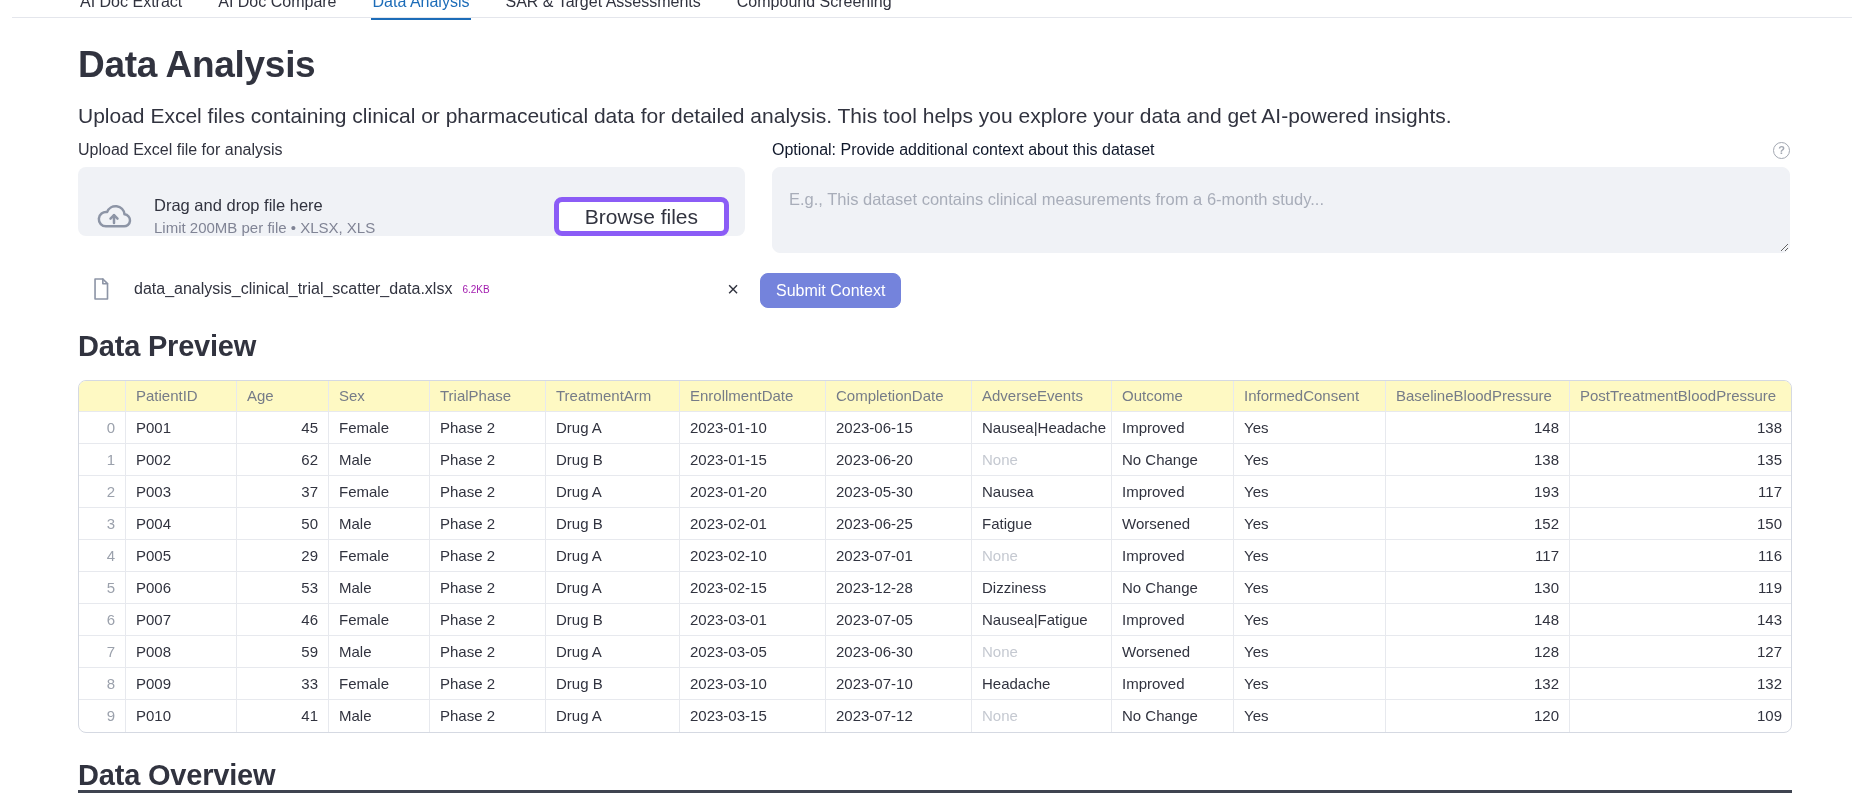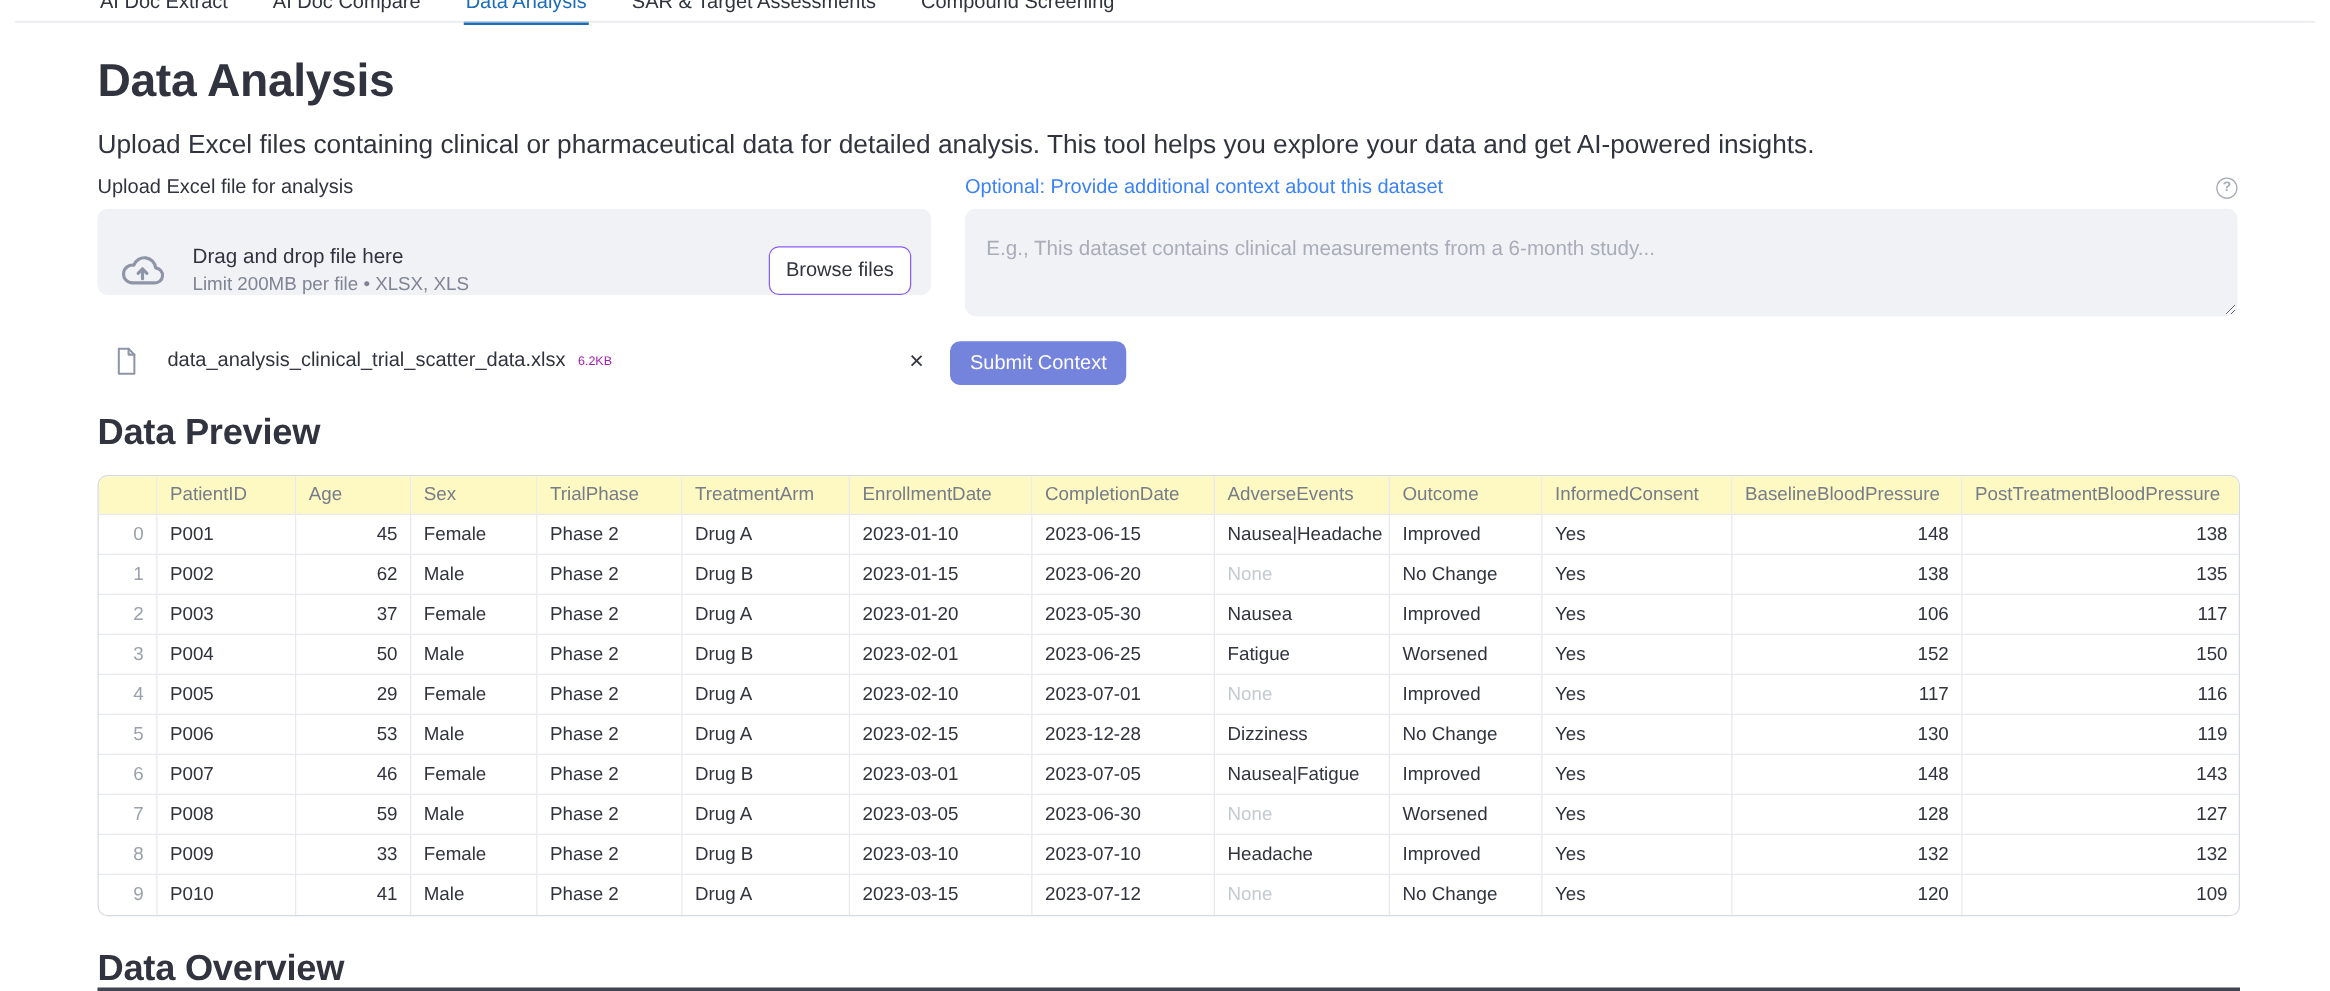--- a/index.html
+++ b/index.html
@@ -24,35 +24,35 @@
   .upload-label { position:absolute; left:78px; top:141px; font-size:16px; color:#31333f; }
   .dropzone {
     position:absolute; left:78px; top:167px; width:667px; height:69px;
     background:var(--bg2); border-radius:8px;
     display:flex; align-items:flex-end; padding:0 16px; cursor:pointer;
   }
   .dz-texts { margin-left:20px; flex:1; }
   .dz-title { font-size:16.5px; color:#31333f; margin-bottom:4px; }
   .dz-hint { font-size:15px; color:var(--muted); }
   .browse {
-    font-family:inherit; font-size:16px; color:#31333f;
-    background:#ffffff; border:1px solid #8b5cf6; border-radius:8px;
-    height:39px; padding:0 13px; cursor:pointer;
+    font-family:inherit; font-size:21px; color:#31333f;
+    background:#ffffff; border:5px solid #8b5cf6; border-radius:8px;
+    height:39px; padding:0 26px; cursor:pointer;
   }
   .filerow { position:absolute; left:88px; top:248px; width:657px; height:34px; display:flex; align-items:center;margin-top:24px; }
   .fname { margin-left:20px; font-size:16px; color:#31333f; }
   .fsize { margin-left:10px; font-size:10px; color:#a21caf;text-align:center; }
   .fclose {
     margin-left:auto; margin-right:6px; background:none; border:none; cursor:pointer;
     font-size:20px; line-height:20px; color:#31333f; font-family:inherit;
   }
 
   
   .ctx-label-row { position:absolute; left:772px; top:141px; width:1018px; display:flex; align-items:center; }
-  .ctx-label { font-size:16px; color:#3b82f6; }
+  .ctx-label { font-size:16px; color:#0f172a; }
   .help {
     margin-left:auto; width:17px; height:17px; border:1.5px solid #a3a8b2; border-radius:50%;
     color:#a3a8b2; font-size:11px; display:inline-flex; align-items:center; justify-content:center;
     cursor:default; font-weight:700;
   }
   textarea.ctx {
     position:absolute; left:772px; top:167px; width:1018px; height:86px;
     background:var(--bg2); border:1px solid var(--bg2); border-radius:8px;
     padding:22px 16px; font-family:inherit; font-size:16.5px; color:#31333f;
     resize:vertical; outline:none;
@@ -193,21 +193,21 @@
         <div class="td">P003</div>
         <div class="td cell-right">37</div>
         <div class="td">Female</div>
         <div class="td">Phase 2</div>
         <div class="td">Drug A</div>
         <div class="td">2023-01-20</div>
         <div class="td">2023-05-30</div>
         <div class="td">Nausea</div>
         <div class="td">Improved</div>
         <div class="td">Yes</div>
-        <div class="td cell-right">106</div>
+        <div class="td cell-right">193</div>
         <div class="td cell-right">117</div>
       </div>
       <div class="tr" style="grid-template-columns: 47px 111px 92px 101px 116px 134px 146px 146px 140px 122px 152px 184px 222px;">
         <div class="td idx">3</div>
         <div class="td">P004</div>
         <div class="td cell-right">50</div>
         <div class="td">Male</div>
         <div class="td">Phase 2</div>
         <div class="td">Drug B</div>
         <div class="td">2023-02-01</div>

